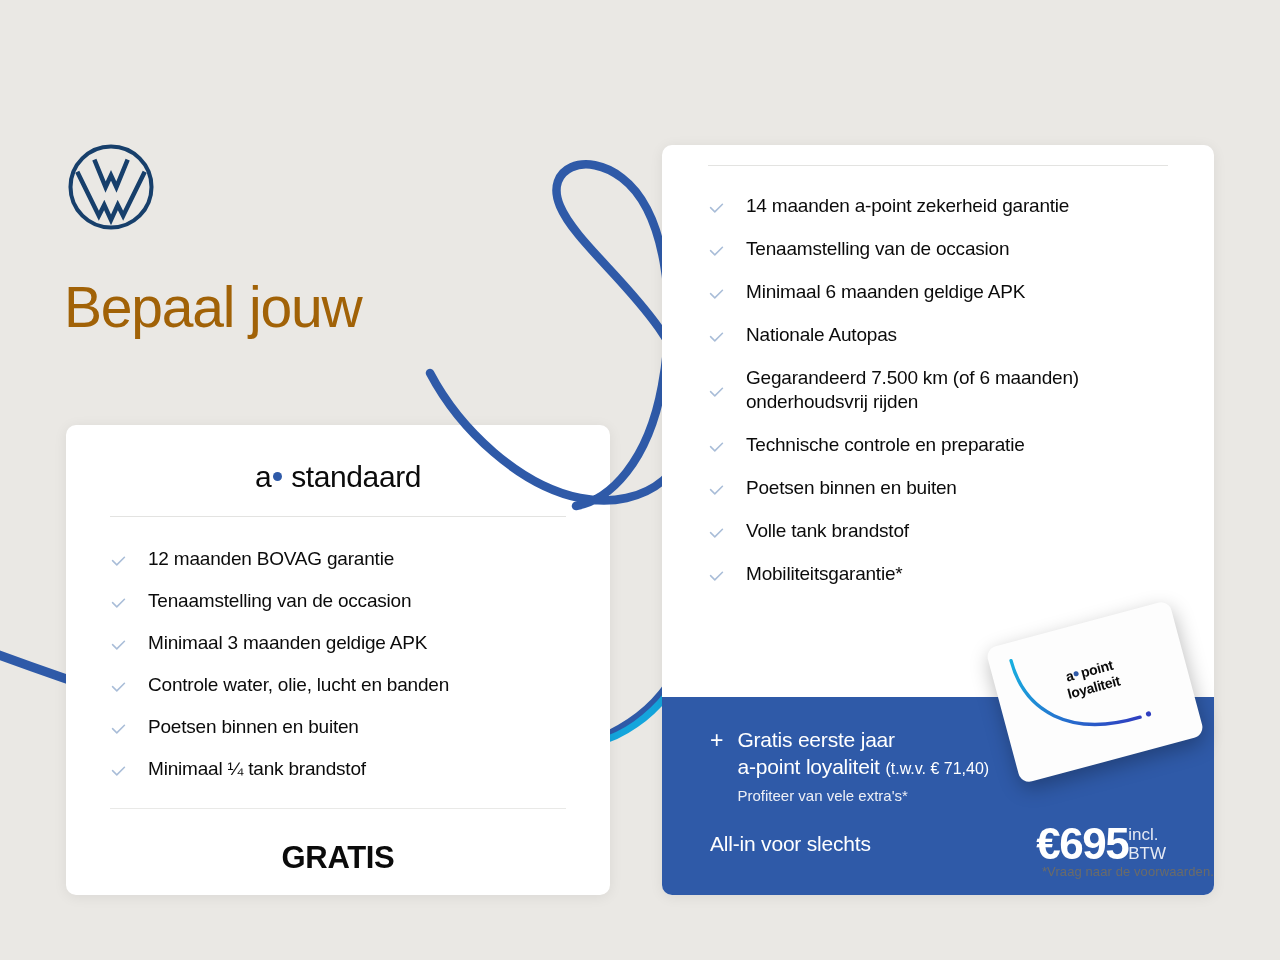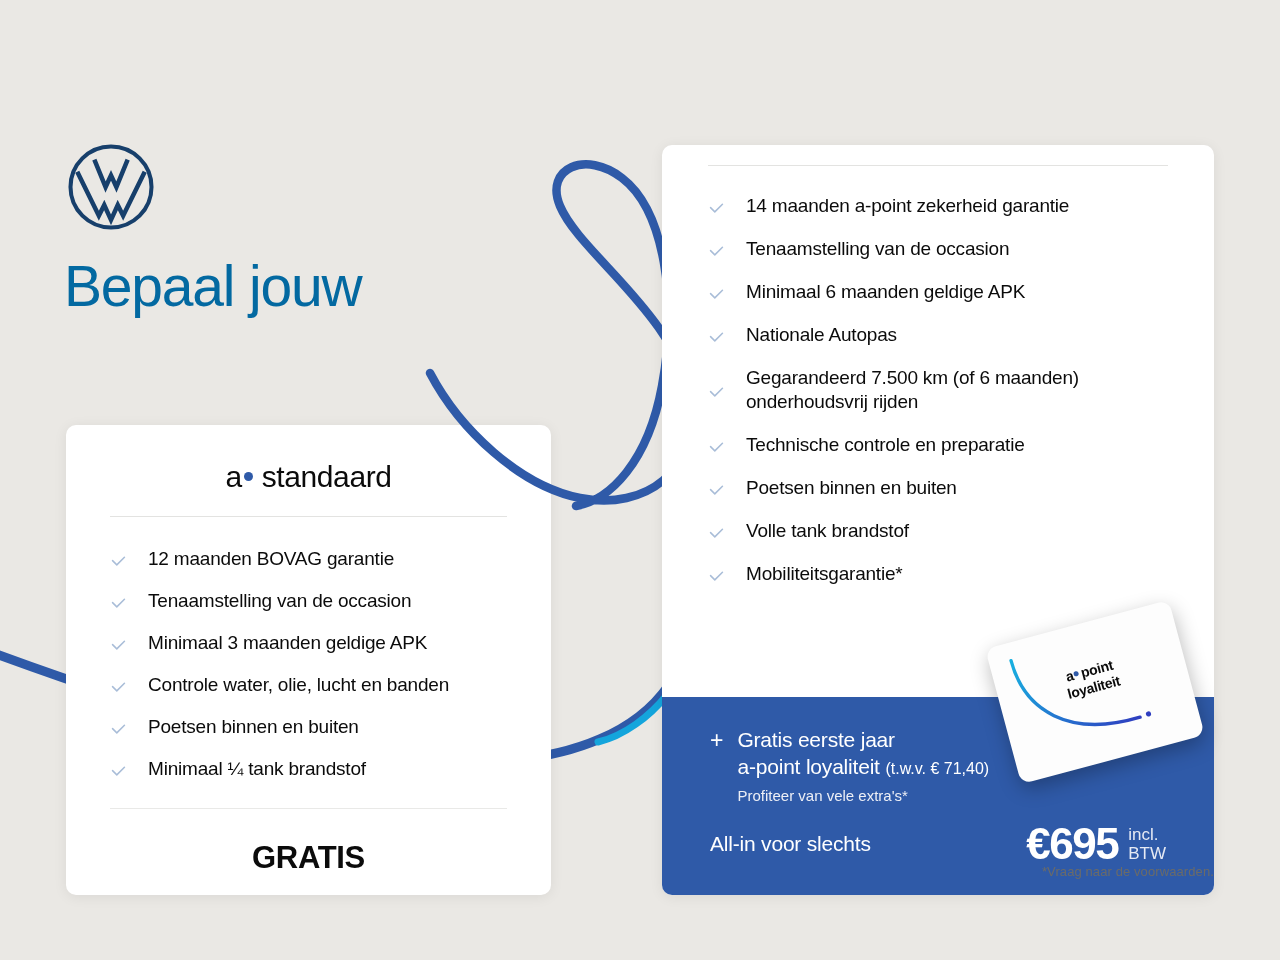--- a/index.html
+++ b/index.html
@@ -16,37 +16,37 @@
   
   .swoosh{position:absolute;left:0;top:0;width:1280px;height:960px;pointer-events:none;}
   .swoosh.under{z-index:1;}
   .swoosh.over{z-index:3;}
 
   
   #vw-logo{position:absolute;left:66px;top:142px;width:90px;height:90px;z-index:4;}
 
   
   #headline{
-    position:absolute;left:64px;top:254px;z-index:4;
+    position:absolute;left:64px;top:275px;z-index:4;
     font-size:57px;line-height:64px;font-weight:400;
-    letter-spacing:-1.2px;color:#0369a1;
+    letter-spacing:-1.2px;color:#a16207;
     font-family:"Liberation Sans", sans-serif;
   }
   #headline .ln{display:block;white-space:nowrap;}
   #headline .dot{
     display:inline-block;width:11px;height:11px;border-radius:50%;
     background:#2F5AA8;vertical-align:baseline;margin-left:7px;
   }
 
   
   .card{
     position:absolute;background:#FFFFFF;border-radius:10px;
     box-shadow:0 2px 14px rgba(0,0,0,.07);
   }
-  #card-standaard{left:66px;top:425px;width:485px;height:470px;z-index:2;}
+  #card-standaard{left:66px;top:425px;width:544px;height:470px;z-index:2;}
   #card-zekerheid{left:662px;top:145px;width:552px;height:750px;z-index:4;overflow:hidden;}
 
   .card-title{
     text-align:center;font-size:30px;font-weight:400;letter-spacing:-.4px;
     color:#0B0B0B;
   }
   #card-standaard .card-title{padding-top:35px;}
   #card-zekerheid .card-title{padding-top:32px;font-size:31px;}
   .card-title .a{font-weight:400;}
   .card-title .bdot{
@@ -91,21 +91,21 @@
   .fl-l1{font-size:21px;line-height:26px;letter-spacing:-.2px;}
   .fl-l2{font-size:21px;line-height:27px;letter-spacing:-.2px;}
   .fl-l2 .twv{font-size:16px;letter-spacing:0;}
   .fl-l3{font-size:15px;line-height:22px;margin-top:3px;color:#EDEFF6;}
 
   #allin-row{
     position:absolute;left:48px;right:48px;top:125px;
     display:flex;align-items:center;justify-content:space-between;
   }
   #allin-label{font-size:21px;letter-spacing:-.2px;}
-  #price-group{display:flex;align-items:center;gap:10px;}
+  #price-group{display:flex;align-items:center;}
   #price{font-size:44px;font-weight:700;letter-spacing:-1.5px;line-height:44px;}
   #price-note{font-size:17px;line-height:19px;color:#E6EAF4;}
 
   
   #loyalty-card{
     position:absolute;left:1000px;top:622px;width:190px;height:140px;
     z-index:6;transform:rotate(-15deg);
   }
   #loyalty-card .lc-body{
     position:absolute;inset:0;background:#FDFDFD;border-radius:11px;

